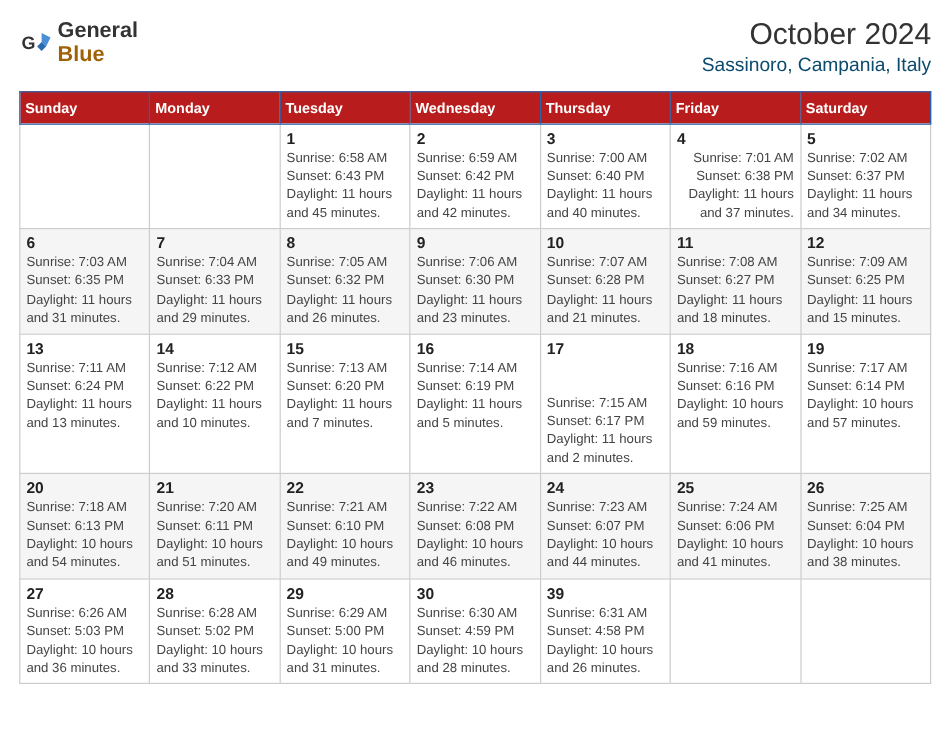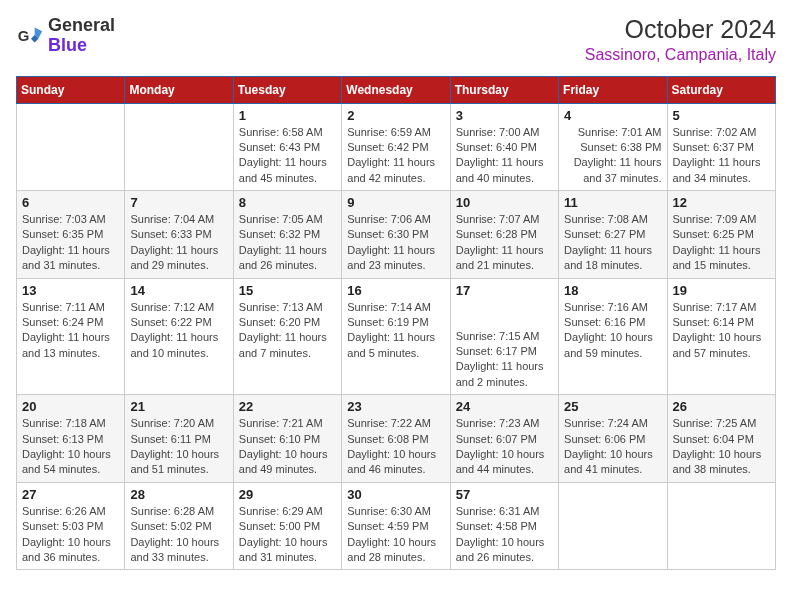--- a/index.html
+++ b/index.html
@@ -35,21 +35,21 @@
       text-align: right;
     }
     .month-title {
       font-size: 25px;
       font-weight: 300;
       color: #333;
       line-height: 1.1;
     }
     .location-title {
       font-size: 16px;
-      color: #a21caf;
+      color: #0c4a6e;
       margin-top: 2px;
     }
     .calendar {
       width: 100%;
       border-collapse: collapse;
       font-size: 11px;
     }
     .calendar th {
       background: #b91c1c;
       color: #fff;
@@ -91,21 +91,21 @@
 
 <div class="header">
   <div class="logo">
     <svg class="logo-icon" viewBox="0 0 30 30">
       <text x="2" y="20" font-size="16" font-weight="bold" fill="#333">G</text>
       <polygon points="20,6 28,10 24,18 20,14" fill="#4a90d9"></polygon>
       <polygon points="20,14 24,18 20,22 16,18" fill="#2a6ab0"></polygon>
     </svg>
     <div class="logo-text">
       <div>General</div>
-      <div style="color:#6d28d9">Blue</div>
+      <div style="color:#a16207">Blue</div>
     </div>
   </div>
   <div class="title-block">
     <div class="month-title">October 2024</div>
     <div class="location-title">Sassinoro, Campania, Italy</div>
   </div>
 </div>
 
 <table class="calendar">
   <thead>
@@ -305,21 +305,21 @@
 Sunset: 5:00 PM
 Daylight: 10 hours and 31 minutes.</div>
         </td>
         <td>
           <span class="day-num">30</span>
           <div class="day-info" style="white-space: pre-line;">Sunrise: 6:30 AM
 Sunset: 4:59 PM
 Daylight: 10 hours and 28 minutes.</div>
         </td>
         <td>
-          <span class="day-num">57</span>
+          <span class="day-num">39</span>
           <div class="day-info" style="white-space: pre-line;">Sunrise: 6:31 AM
 Sunset: 4:58 PM
 Daylight: 10 hours and 26 minutes.</div>
         </td>
         <td class="empty-cell"></td>
         <td class="empty-cell"></td>
       </tr>
     </tbody>
 </table>
 

